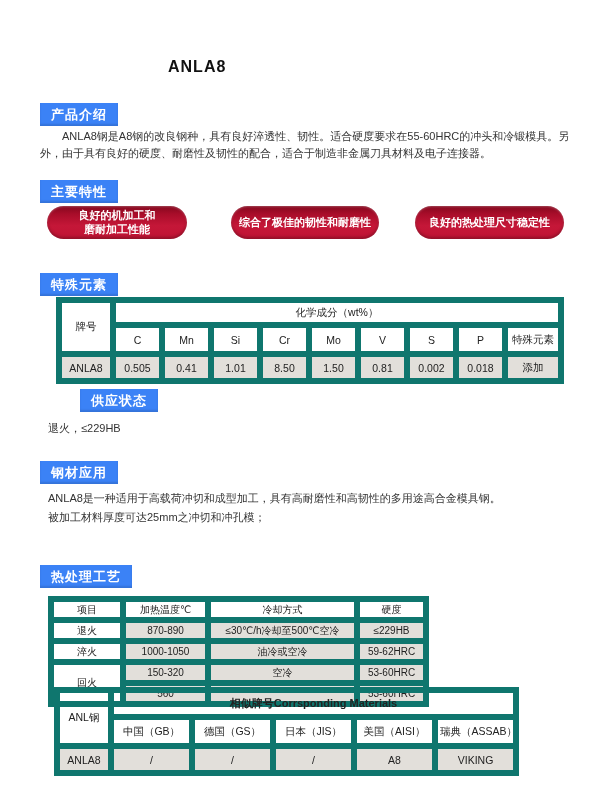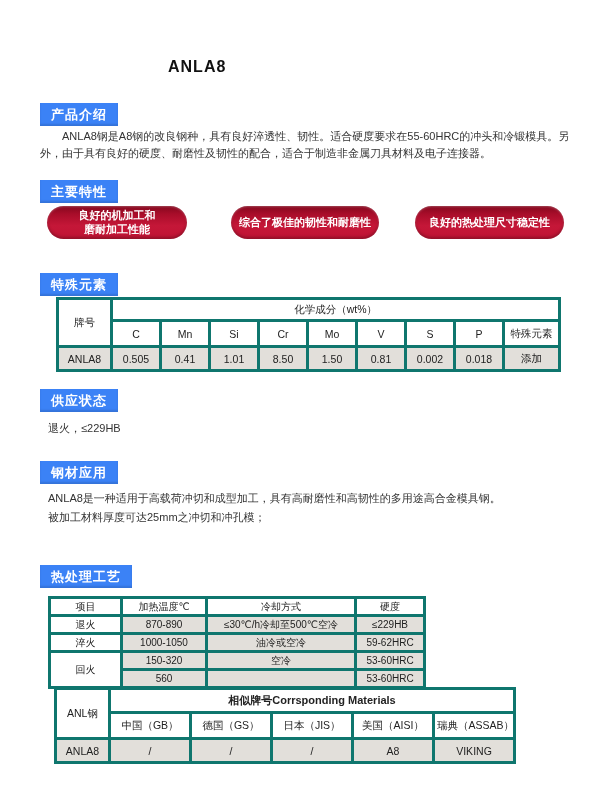--- a/index.html
+++ b/index.html
@@ -19,21 +19,21 @@
   .sec-head{
     position:absolute;left:40px;
     background:#3b82f6;color:#fff;
     font-size:13px;font-weight:bold;letter-spacing:1px;
     padding:5px 11px;line-height:1;
     box-shadow:inset 0 -2px 2px rgba(0,0,0,0.12);
   }
   .sec-head.intro{top:103px;}
   .sec-head.features{top:180px;}
   .sec-head.chem{top:273px;}
-  .sec-head.supply{top:389px;}
+  .sec-head.supply{top:389px;margin-left:40px;}
   .sec-head.app{top:461px;font-family:Liberation Serif, serif;}
   .sec-head.heat{top:565px;}
 
   .intro-body{
     position:absolute;left:40px;top:128px;width:548px;
     font-size:11px;line-height:17px;color:#333;text-indent:2em;
   }
 
   .pill{
     position:absolute;top:206px;height:33px;
@@ -43,21 +43,21 @@
     display:flex;flex-direction:column;align-items:center;justify-content:center;
     text-align:center;
     box-shadow:inset 0 1px 2px rgba(255,255,255,0.25), inset 0 -2px 3px rgba(0,0,0,0.25);
   }
   .pill.p1{left:47px;width:140px;}
   .pill.p2{left:231px;width:148px;}
   .pill.p3{left:415px;width:149px;}
 
   table{border-collapse:collapse;table-layout:fixed;}
   td,th{
-    border:3px solid #0f766e;
+    border:6px solid #0f766e;
     font-size:10.5px;font-weight:normal;color:#222;
     text-align:center;vertical-align:middle;
     padding:0 2px;overflow:hidden;white-space:nowrap;
   }
   .gray{background:#e2dfda;}
 
   .chem-table{position:absolute;left:56px;top:297px;width:502px;border:2px solid #3a3a3a;}
   .chem-table tr.r1 td{height:19px;}
   .chem-table tr.r2 td{height:23px;}
   .chem-table tr.r3 td{height:21px;}

